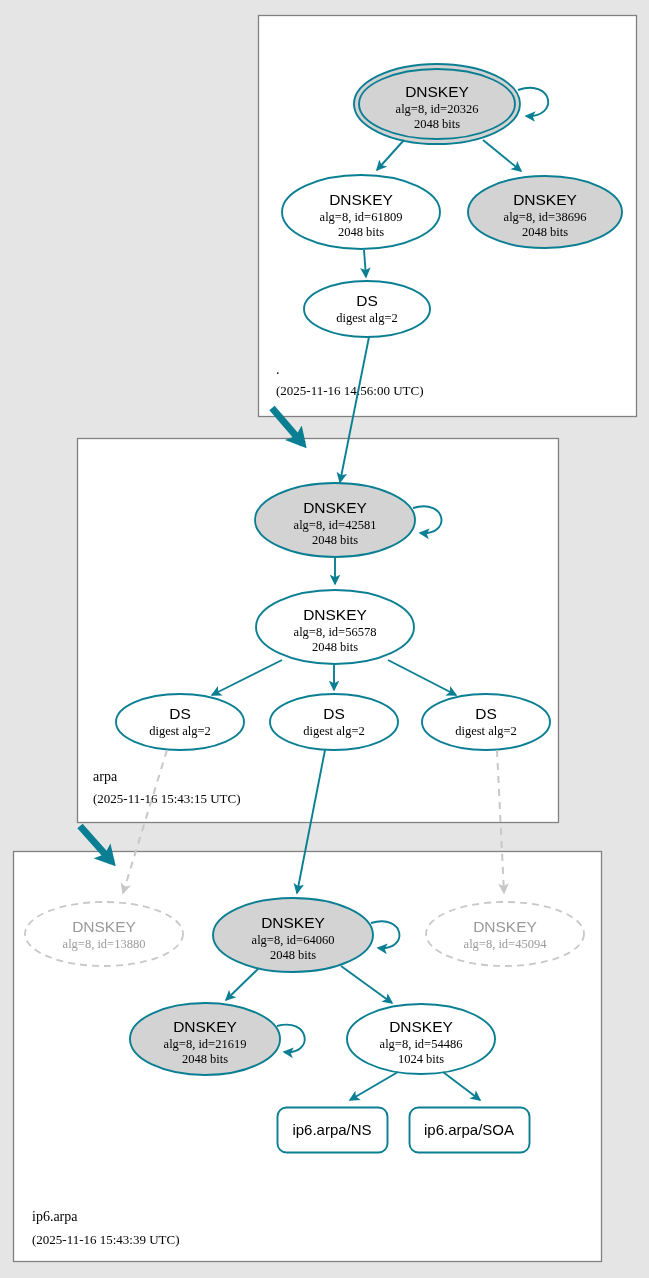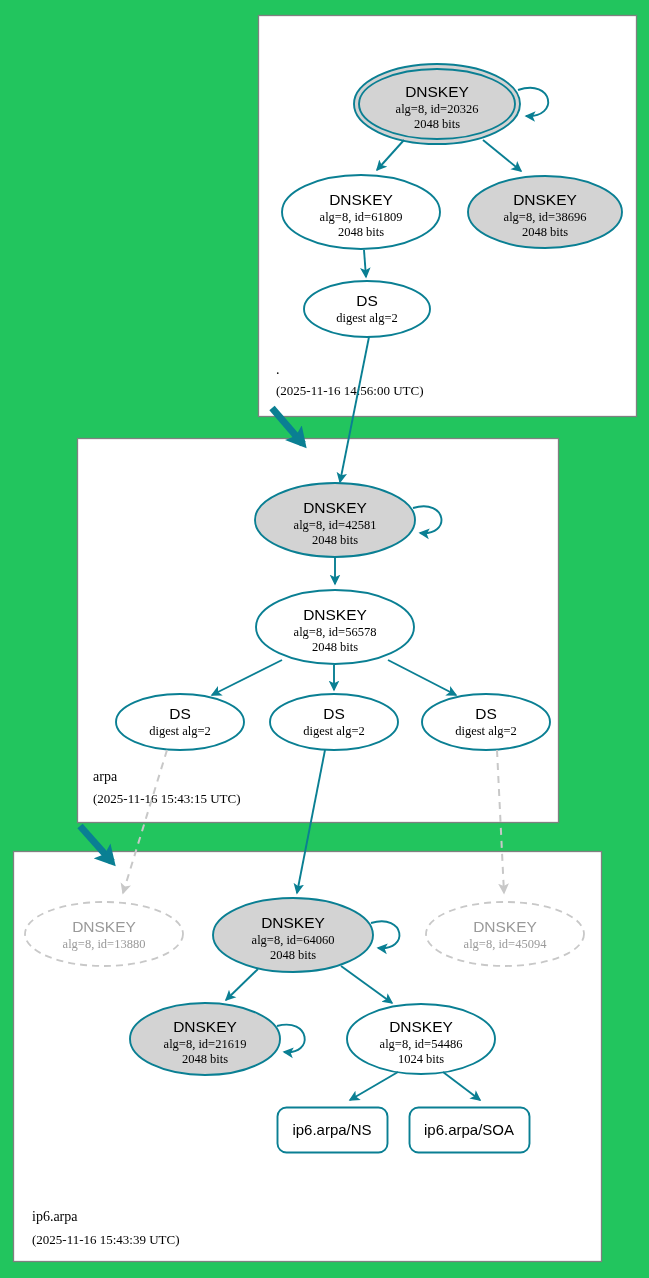--- a/index.html
+++ b/index.html
@@ -7,21 +7,21 @@
     padding: 0;
     background: #ffffff;
   }
   body {
     font-family: "Liberation Sans", sans-serif;
   }
   #canvas {
     position: relative;
     width: 649px;
     height: 1278px;
-    background: #22c55e;
+    background: #e5e5e5;
     overflow: hidden;
   }
   svg.layer {
     position: absolute;
     left: 0;
     top: 0;
     width: 649px;
     height: 1278px;
   }
   .zone-box {

